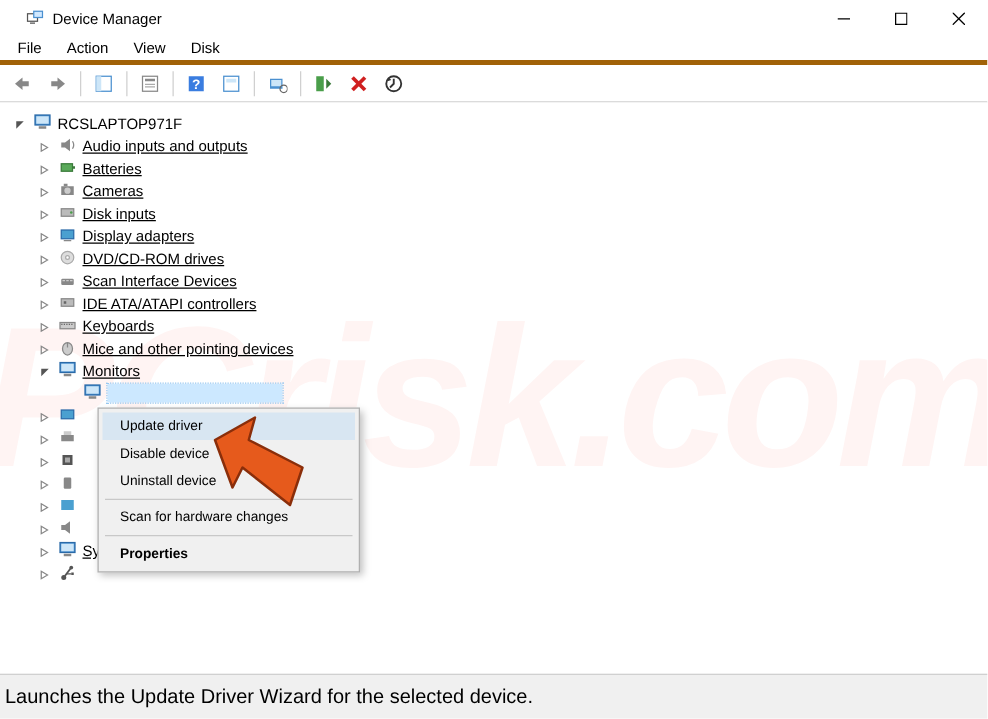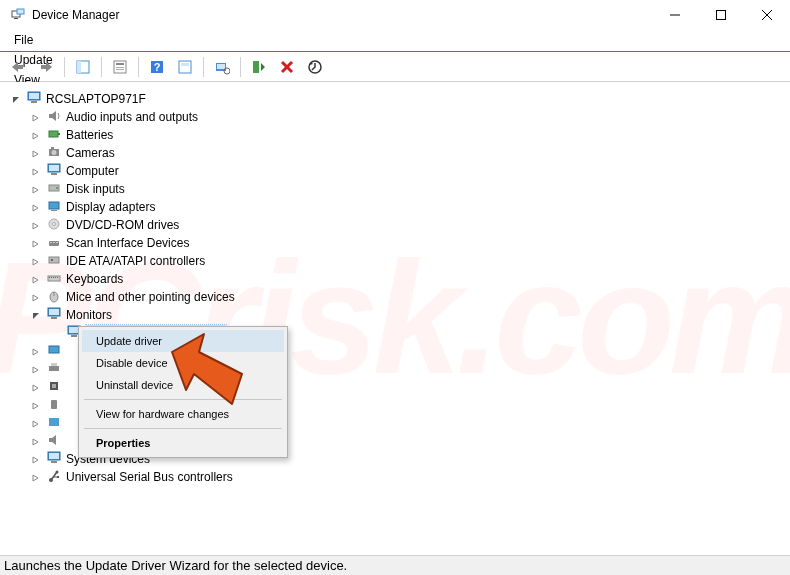--- a/index.html
+++ b/index.html
@@ -11,38 +11,37 @@
     width: 790px;
     height: 575px;
     overflow: hidden;
     position: relative;
     color: #000;
   }
   .titlebar {
     height: 30px;
     display: flex;
     align-items: center;
-    padding: 0 0 0 10px;
+    padding: 0 0 0 20px;
     background: #fff;
     justify-content: space-between;
   }
   .titlebar .app-icon {
     width: 16px; height: 16px; display: flex; align-items: center; justify-content: center;
     margin-right: 6px;
   }
   .titlebar .title { flex: 1; font-size: 12px; }
   .win-controls { display: flex; height: 100%; }
   .win-btn {
     width: 46px; height: 30px; display: flex; align-items: center; justify-content: center;
     font-size: 13px; color: #000;
   }
   .menubar {
-    height: 22px; display: flex; align-items: flex-start; padding: 0 4px;
-    border-bottom: 1px solid #a16207;
-    flex-direction: column;
+    height: 22px; display: flex; align-items: flex-end; padding: 0 4px;
+    border-bottom: 4px solid #a16207;
   }
   .menubar .menu-item { padding: 3px 10px; font-size: 12px; }
   .toolbar {
     height: 30px; display: flex; align-items: center; padding: 2px 6px;
     gap: 4px;
     border-bottom: 1px solid #d0d0d0;
   }
   .tb-btn {
     width: 24px; height: 24px; display: flex; align-items: center; justify-content: center;
   }
@@ -76,21 +75,21 @@
   .expander {
     width: 12px; height: 12px; display: flex; align-items: center; justify-content: center;
     color: #666; font-size: 9px; margin-right: 4px;
   }
   .node-icon {
     width: 16px; height: 16px; display: flex; align-items: center; justify-content: center;
     margin-right: 4px;
   }
   .node-label { font-size: 12px; white-space: nowrap; }
   .indent-0 { padding-left: 4px; }
-  .indent-1 { padding-left: 24px; }
+  .indent-1 { padding-left: 24px; text-decoration: underline; }
   .indent-2 { padding-left: 44px; }
   .selected {
     background: #cce8ff;
     outline: 1px dotted #99c8f0;
   }
   .context-menu {
     position: absolute;
     left: 78px;
     top: 244px;
     width: 210px;
@@ -110,24 +109,24 @@
   .arrow-pointer {
     position: absolute;
     left: 154px;
     top: 250px;
     z-index: 60;
     pointer-events: none;
   }
   .statusbar {
     position: absolute;
     bottom: 0; left: 0; right: 0;
-    height: 20px;
+    height: 36px;
     border-top: 1px solid #d0d0d0;
     background: #f0f0f0;
-    font-size: 13px;
+    font-size: 16px;
     padding: 2px 4px;
     display: flex; align-items: center;
   }
   svg { display: block; }
 </style>
 </head>
 <body>
 
 <div class="titlebar">
   <span class="app-icon">
@@ -153,21 +152,21 @@
       <svg width="10" height="10">
           <line x1="0" y1="0" x2="10" y2="10" stroke="#000" stroke-width="1"></line>
           <line x1="10" y1="0" x2="0" y2="10" stroke="#000" stroke-width="1"></line>
         </svg>
     </div>
   </div>
 </div>
 
 <div class="menubar">
   <div class="menu-item">File</div>
-  <div class="menu-item">Update</div>
+  <div class="menu-item">Action</div>
   <div class="menu-item">View</div>
   <div class="menu-item">Disk</div>
 </div>
 
 <div class="toolbar">
   <div class="tb-btn">
     <svg width="16" height="12">
         <path d="M8,1 L2,6 L8,11 Z" fill="#888"></path>
         <rect x="7" y="4" width="6" height="4" fill="#888"></rect>
       </svg>
@@ -293,35 +292,20 @@
           </svg>
         </span>
       <span class="node-icon">
           <svg width="14" height="14">
             <rect x="2" y="4" width="10" height="7" fill="#888"></rect>
             <circle cx="7" cy="7.5" r="2.5" fill="#ccc"></circle>
             <rect x="4" y="2" width="3" height="2" fill="#888"></rect>
           </svg>
         </span>
       <span class="node-label">Cameras</span>
-    </div>
-    <div class="tree-row indent-1">
-      <span class="expander">
-          <svg width="8" height="8">
-            <path d="M1,1 L6,4 L1,7 Z" fill="none" stroke="#888"></path>
-          </svg>
-        </span>
-      <span class="node-icon">
-          <svg width="16" height="14">
-            <rect x="2" y="1" width="12" height="8" fill="#4a90d0" stroke="#2a6aa8"></rect>
-            <rect x="3" y="2" width="10" height="6" fill="#cde6f8"></rect>
-            <rect x="5" y="10" width="6" height="2" fill="#888"></rect>
-          </svg>
-        </span>
-      <span class="node-label">Computer</span>
     </div>
     <div class="tree-row indent-1">
       <span class="expander">
           <svg width="8" height="8">
             <path d="M1,1 L6,4 L1,7 Z" fill="none" stroke="#888"></path>
           </svg>
         </span>
       <span class="node-icon">
           <svg width="14" height="14">
             <rect x="2" y="4" width="10" height="6" fill="#bbb" stroke="#888"></rect>
@@ -551,30 +535,29 @@
         </span>
       <span class="node-icon">
           <svg width="14" height="14">
             <circle cx="4" cy="11" r="2" fill="#555"></circle>
             <line x1="4" y1="11" x2="10" y2="3" stroke="#555" stroke-width="1.5"></line>
             <circle cx="10" cy="3" r="1.5" fill="#555"></circle>
             <line x1="6" y1="8" x2="10" y2="8" stroke="#555"></line>
             <rect x="10" y="7" width="2" height="2" fill="#555"></rect>
           </svg>
         </span>
-      <span class="node-label">Universal Serial Bus controllers</span>
     </div>
   </div>
 
   <div class="context-menu">
     <div class="ctx-item hover">Update driver</div>
     <div class="ctx-item">Disable device</div>
     <div class="ctx-item">Uninstall device</div>
     <div class="ctx-sep"></div>
-    <div class="ctx-item">View for hardware changes</div>
+    <div class="ctx-item">Scan for hardware changes</div>
     <div class="ctx-sep"></div>
     <div class="ctx-item bold">Properties</div>
   </div>
 
   <div class="arrow-pointer">
     <svg width="90" height="76" viewBox="0 0 90 76">
       <path d="M 18,20 L 50,2 L 45,20 L 88,42 L 78,72 L 40,42 L 32,58 Z" fill="#e65a1c" stroke="#8a2e0a" stroke-width="2" stroke-linejoin="round"></path>
     </svg>
   </div>
 </div>

